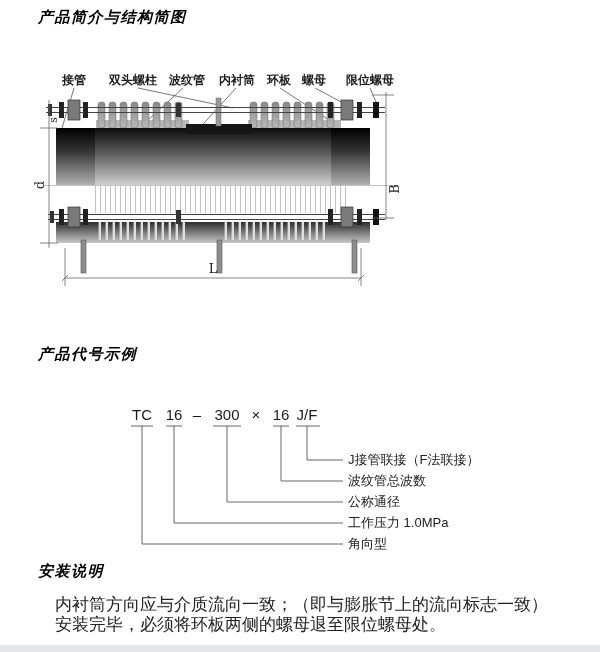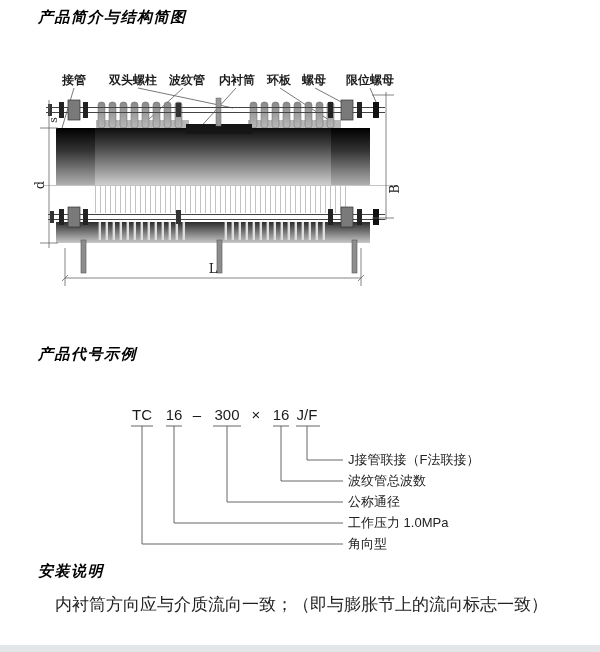--- a/index.html
+++ b/index.html
@@ -220,15 +220,16 @@
     <text x="248" y="123">工作压力 1.0MPa</text>
     <text x="248" y="144">角向型</text>
   </g>
 </svg>
 </div>
 
 <div id="title3" class="sec-title">安装说明</div>
 
 <div id="install-text">
   <div>内衬筒方向应与介质流向一致；（即与膨胀节上的流向标志一致）</div>
+  <div>安装完毕，必须将环板两侧的螺母退至限位螺母处。</div>
 </div>
 
 <div class="bottom-strip"></div>
 
 </body></html>

